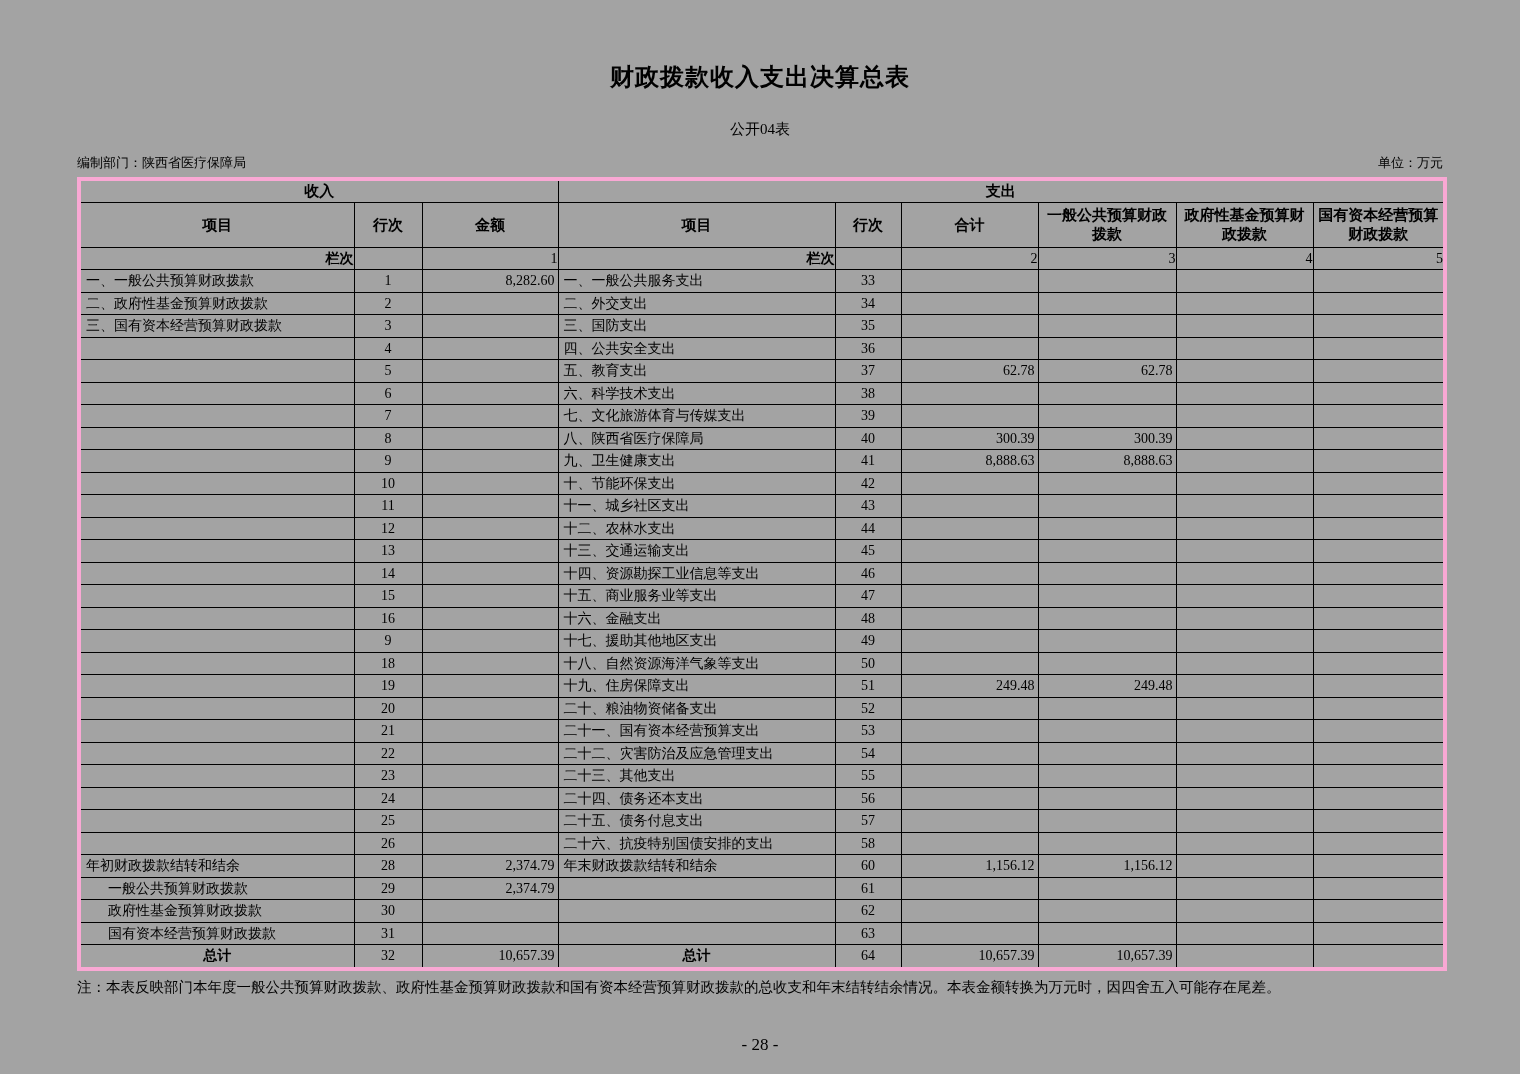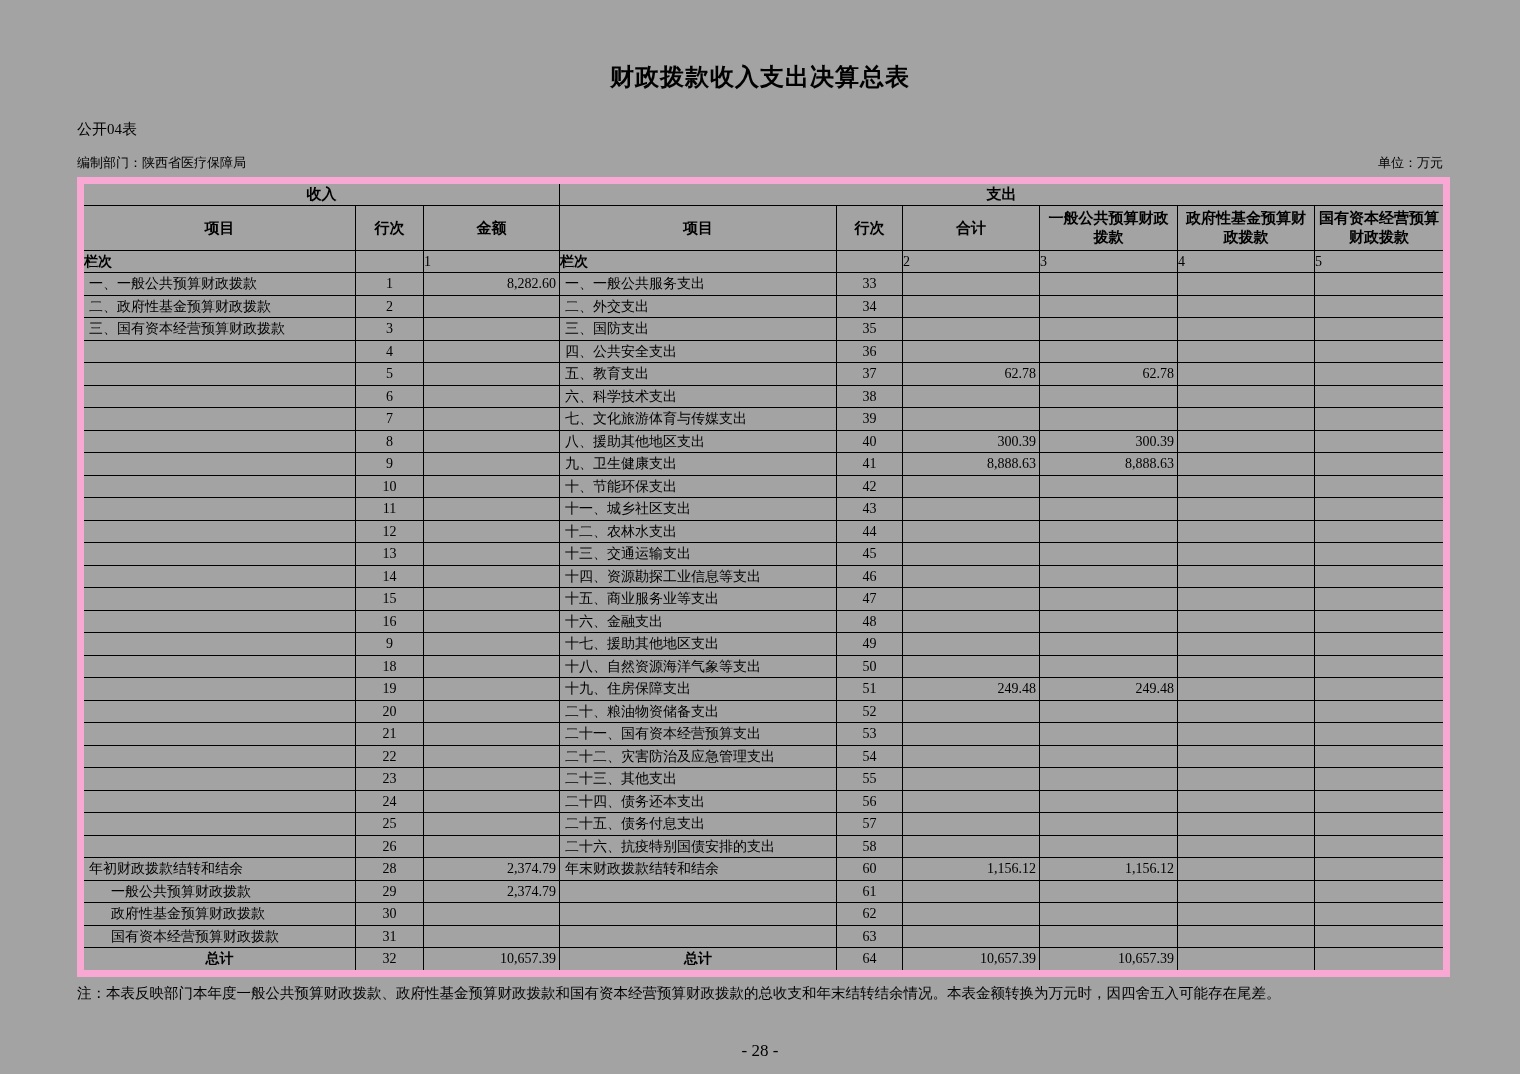--- a/index.html
+++ b/index.html
@@ -3,27 +3,27 @@
 <meta charset="utf-8">
 <style>
   html,body{margin:0;padding:0;background:#ffffff;}
   .page{
     width:1520px;height:1074px;box-sizing:border-box;
     background:#a3a3a3;color:#000000;
     font-family:"Liberation Serif","DejaVu Serif",serif;
     padding:62px 77px 0 77px;position:relative;overflow:hidden;
   }
   .title{margin:0;text-align:center;font-size:24px;font-weight:bold;line-height:30px;letter-spacing:1px;}
-  .form-label{text-align:left;font-size:15px;margin-top:27px;line-height:20px;}
+  .form-label{text-align:center;font-size:15px;margin-top:27px;line-height:20px;}
   .meta-row{display:flex;justify-content:space-between;align-items:flex-end;font-size:13px;margin-top:13px;margin-bottom:3px;line-height:22px;}
-  table.budget-table{border-collapse:collapse;table-layout:fixed;width:1366px;border:7px solid #f9a8d4;}
+  table.budget-table{border-collapse:collapse;table-layout:fixed;width:1366px;border:4px solid #f9a8d4;}
   .budget-table th,.budget-table td{border:1px solid #000;overflow:hidden;white-space:nowrap;padding:0;}
   .section-row th{height:21px;font-size:15px;font-weight:bold;text-align:center;}
   .col-header-row th{height:44px;font-size:15px;font-weight:bold;text-align:center;white-space:normal;line-height:19px;padding:0 4px;}
-  .lanci-row td{height:21px;font-size:14px;text-align:left;margin-left:12px;}
+  .lanci-row td{height:21px;font-size:14px;text-align:right;margin-left:12px;}
   .lanci-row td.lanci-label{font-weight:bold;}
   .data-row td{height:21.5px;font-size:14px;line-height:21.5px;}
   td.item{text-align:left;padding:0 5px;}
   td.item.total{text-align:center;font-weight:bold;}
   td.item.indent{padding-left:27px;}
   td.line{text-align:center;}
   td.amount{text-align:right;padding-right:3px;}
   .note{font-size:14.5px;margin-top:6px;line-height:20px;}
   .page-number{text-align:center;font-size:17px;margin-top:38px;}
 </style>
@@ -153,21 +153,21 @@
           <td class="line">39</td>
           <td class="amount"></td>
           <td class="amount"></td>
           <td class="amount"></td>
           <td class="amount"></td>
         </tr>
         <tr class="data-row">
           <td class="item"></td>
           <td class="line">8</td>
           <td class="amount"></td>
-          <td class="item">八、援助其他地区支出</td>
+          <td class="item">八、陕西省医疗保障局</td>
           <td class="line">40</td>
           <td class="amount">300.39</td>
           <td class="amount">300.39</td>
           <td class="amount"></td>
           <td class="amount"></td>
         </tr>
         <tr class="data-row">
           <td class="item"></td>
           <td class="line">9</td>
           <td class="amount"></td>

